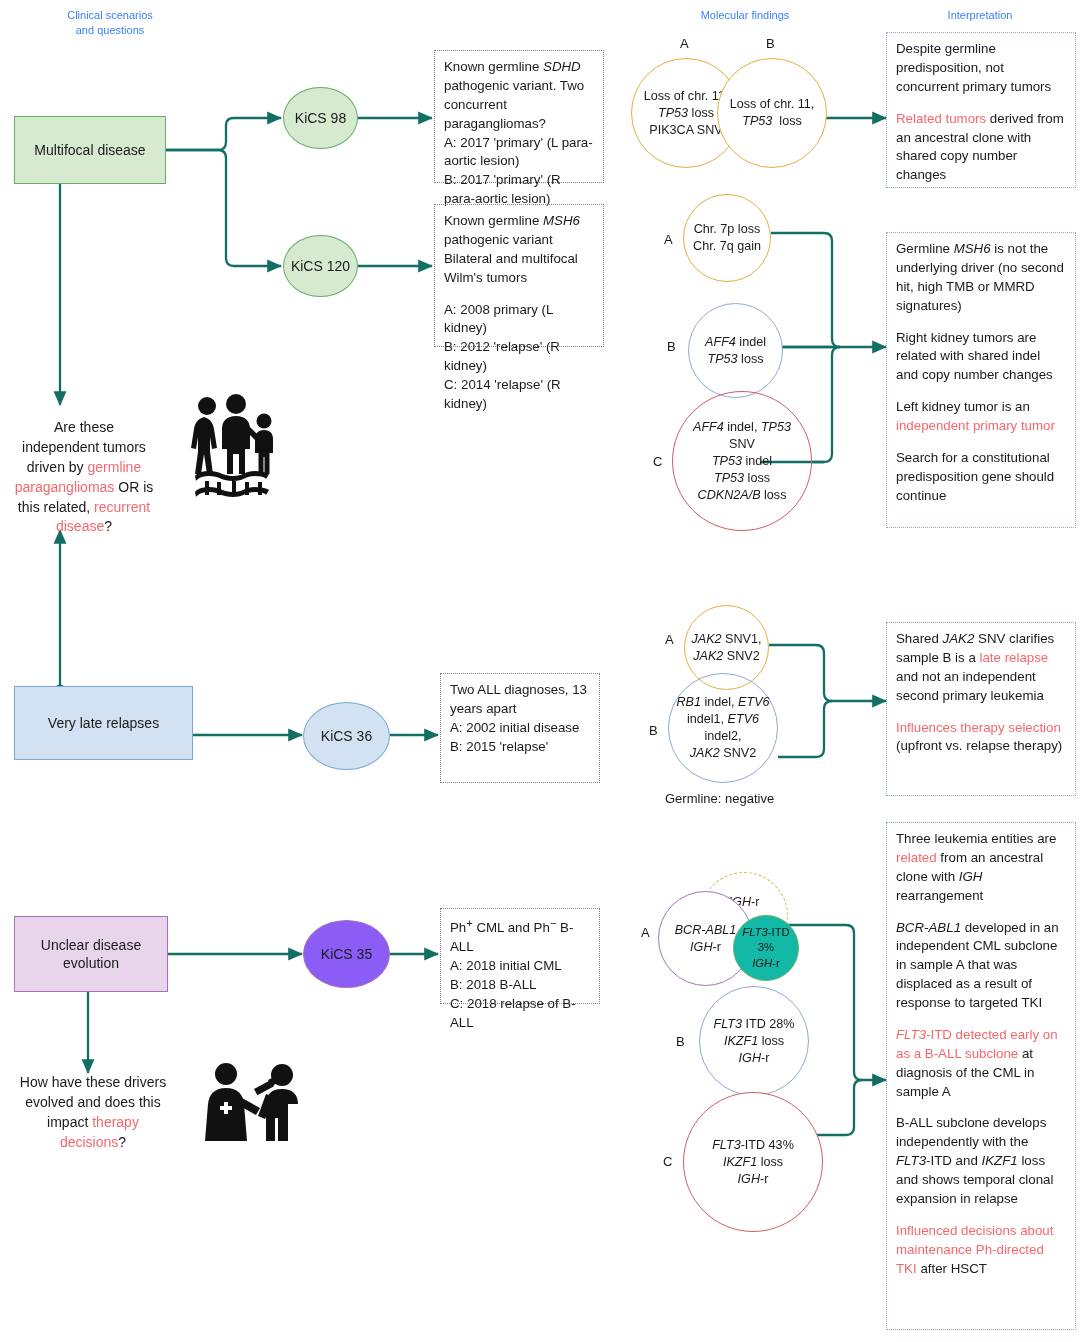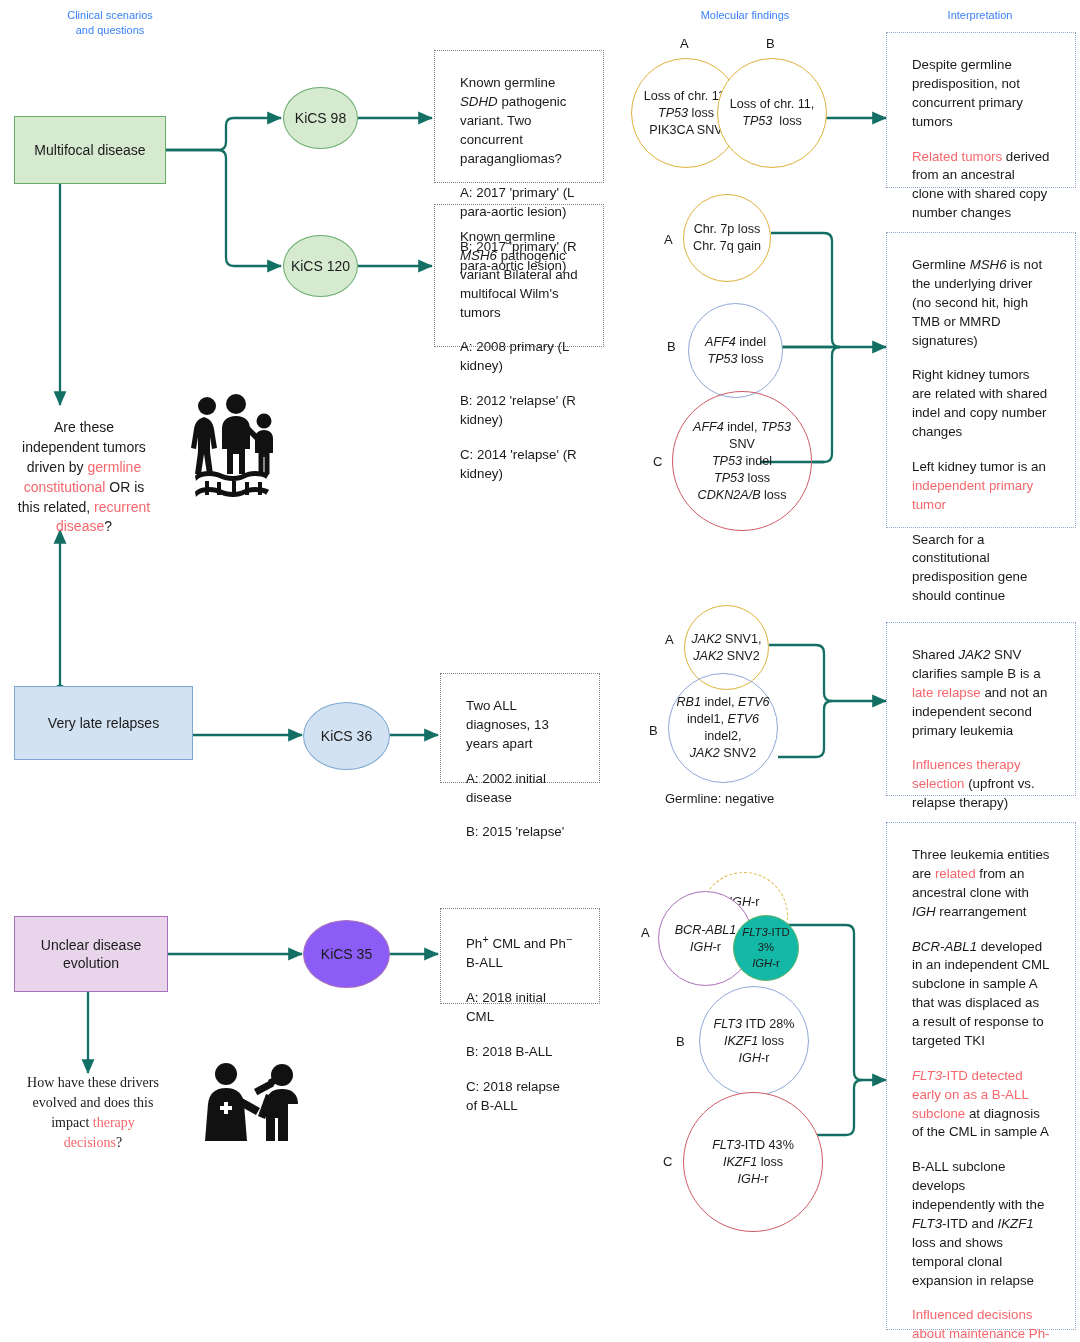--- a/index.html
+++ b/index.html
@@ -59,21 +59,21 @@
   .dotbox{
     position:absolute;
     border:1.6px dotted #7f7f7f;
     box-sizing:border-box;
     padding:7px 9px;
     font-size:13.3px;
     line-height:1.42;
     color:#1a1a1a;
   }
   .dotbox.blue-dot{border-color:#8fa8c9;}
-  .dotbox p{margin:16px;}
+  .dotbox p{margin:0;}
   .dotbox p.gap{margin-top:13px;}
   
   .mcircle{
     position:absolute;
     border-radius:50%;
     border:1.5px solid;
     box-sizing:border-box;
     display:flex;
     align-items:center;
     justify-content:center;
@@ -234,21 +234,21 @@
     <p>Germline <i>MSH6</i> is not the underlying driver (no second hit, high TMB or MMRD signatures)</p>
     <p class="gap">Right kidney tumors are related with shared indel and copy number changes</p>
     <p class="gap">Left kidney tumor is an <span class="red">independent primary tumor</span></p>
     <p class="gap">Search for a constitutional predisposition gene should continue</p>
   </div>
 
   <div class="q-text" style="left:0px;top:418px;width:168px;">
     <div>Are these</div>
     <div>independent tumors</div>
     <div>driven by <span class="red">germline</span></div>
-    <div><span class="red">constitutional</span> OR is</div>
+    <div><span class="red">paragangliomas</span> OR is</div>
     <div>this related, <span class="red">recurrent</span></div>
     <div><span class="red">disease</span>?</div>
   </div>
 
   <svg class="pic" style="left:188px;top:393px;" width="96" height="105" viewBox="0 0 96 105">
     <g fill="#111">
 
       <circle cx="19" cy="13" r="9"></circle>
       <path d="M19 24c-8 0-12 5-13 12l-3 19 5 1 2-12v15l-3 22h6l3-20 3 20h6l-3-22V44l2 12 5-1-3-19c-1-7-5-12-13-12z"></path>
 
@@ -354,21 +354,21 @@
   </div>
 
   <div class="dotbox blue-dot" style="left:886px;top:822px;width:190px;height:508px;">
     <p>Three leukemia entities are <span class="red">related</span> from an ancestral clone with <i>IGH</i> rearrangement</p>
     <p class="gap"><i>BCR-ABL1</i> developed in an independent CML subclone in sample A that was displaced as a result of response to targeted TKI</p>
     <p class="gap"><span class="red"><i>FLT3</i>-ITD detected early on as a B-ALL subclone</span> at diagnosis of the CML in sample A</p>
     <p class="gap">B-ALL subclone develops independently with the <i>FLT3</i>-ITD and <i>IKZF1</i> loss and shows temporal clonal expansion in relapse</p>
     <p class="gap"><span class="red">Influenced decisions about maintenance Ph-directed TKI</span> after HSCT</p>
   </div>
 
-  <div class="q-text" style="left:8px;top:1073px;width:170px;font-family:Liberation Serif, serif;">
+  <div class="q-text" style="left:8px;top:1073px;width:170px;">
     <div>How have these drivers</div>
     <div>evolved and does this</div>
     <div>impact <span class="red">therapy</span></div>
     <div><span class="red">decisions</span>?</div>
   </div>
 
   <svg class="pic" style="left:202px;top:1060px;" width="100" height="100" viewBox="0 0 100 100">
     <g fill="#111">
 
       <circle cx="24" cy="14" r="11"></circle>

